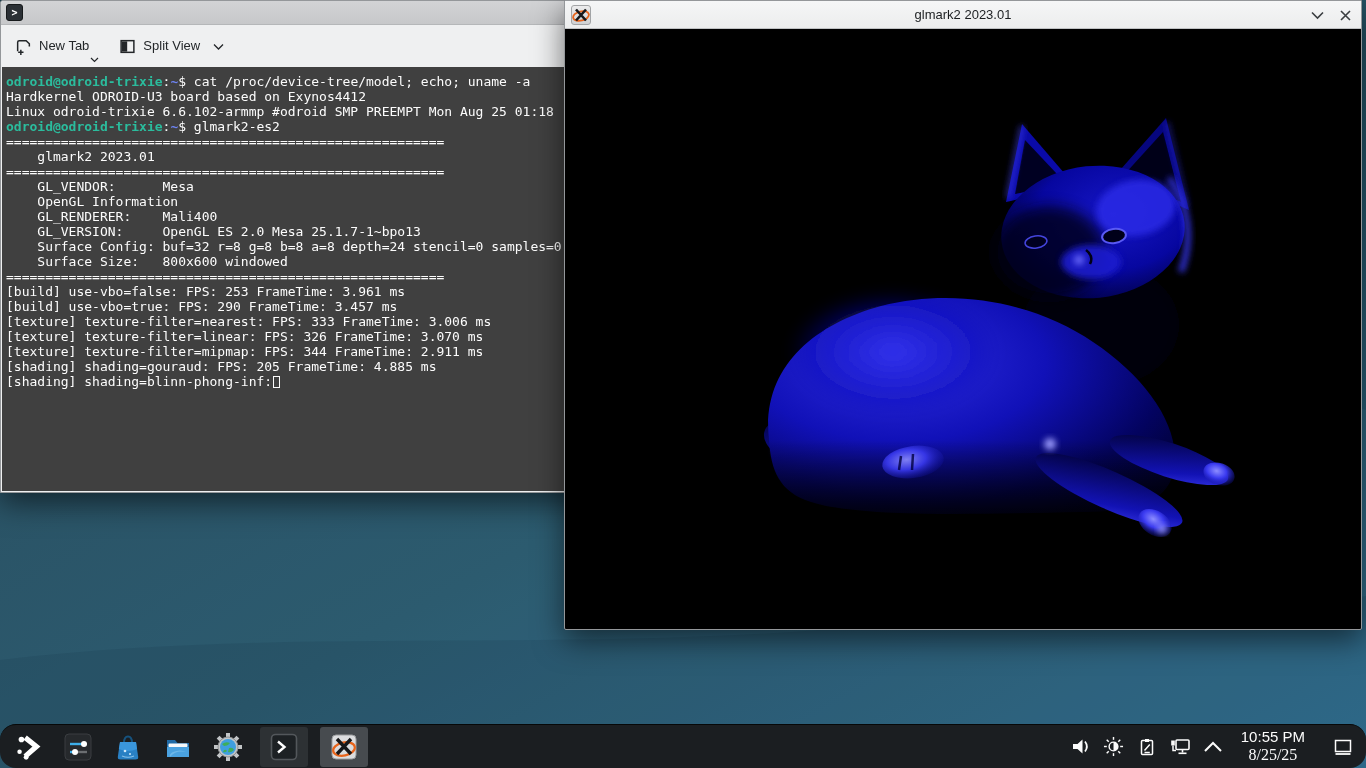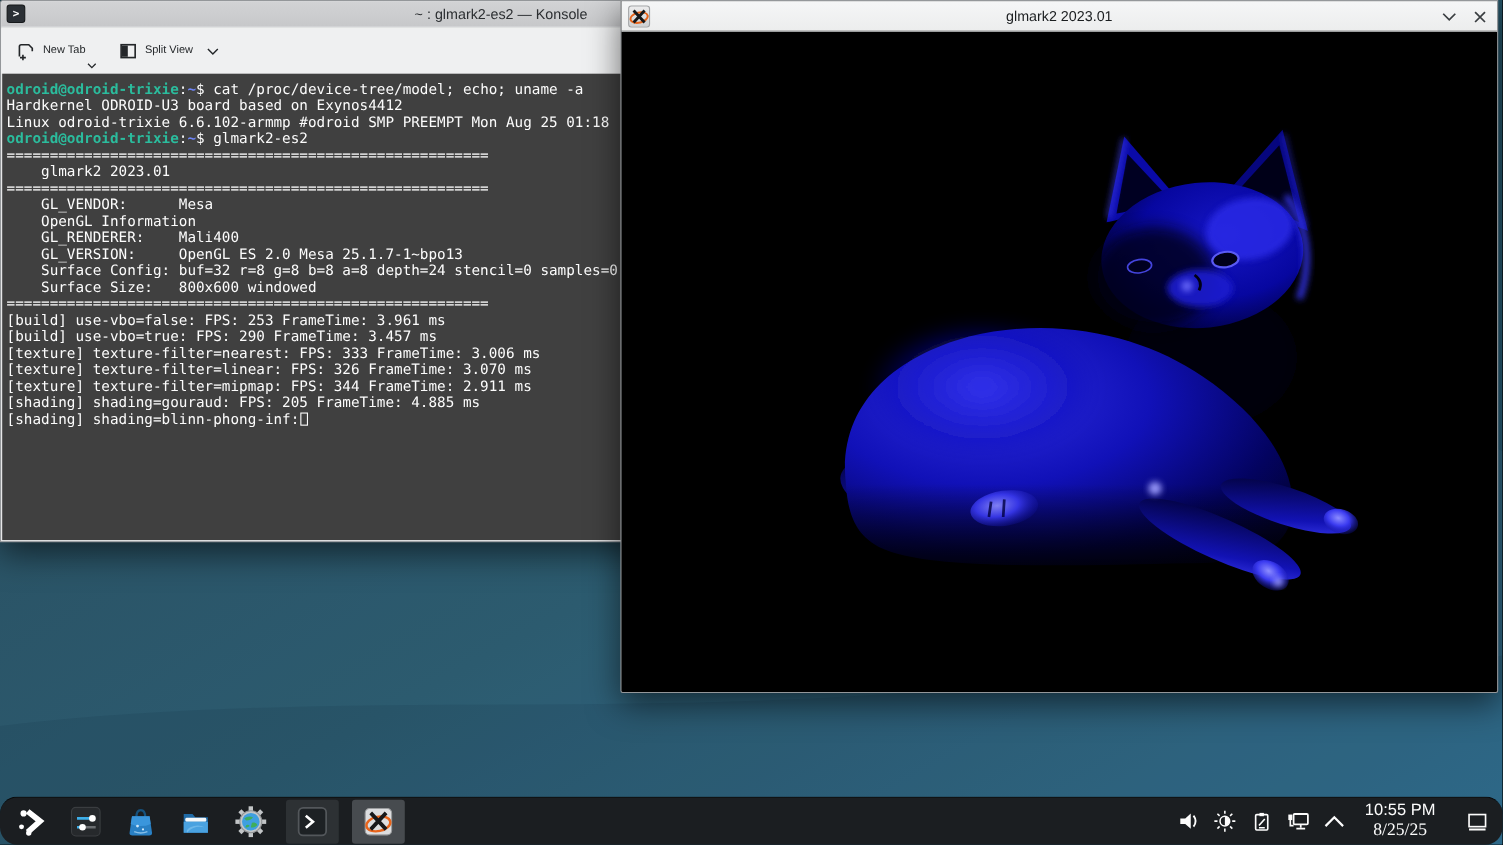--- a/index.html
+++ b/index.html
@@ -13,21 +13,21 @@
   .konsole-window{left:0;top:230;width:911px;height:493px;background:#eff0f1;z-index:10;border-radius:3px 3px 0 0;}
   .glmark-window{left:564px;top:0;width:798px;height:630px;background:#000;z-index:20;border-radius:0 0 2px 2px;}
 
   
   .k-titlebar{position:absolute;left:0;top:0;right:0;height:24px;background:linear-gradient(#d2d3d5,#c7c8ca);
     display:flex;align-items:center;border-bottom:1px solid #b5b7b9;border-radius:2px 2px 0 0;}
   .k-titlebar .title{position:absolute;left:0;right:0;text-align:center;font-size:13px;color:#2b2e31;}
   .k-appicon{position:relative;margin-left:5px;width:17px;height:17px;background:#2b3035;border:1px solid #16191b;
     border-radius:3px;color:#fff;font:bold 10px/15px "DejaVu Sans Mono",monospace;text-align:center;z-index:2;}
   .k-toolbar{position:absolute;left:0;top:25px;right:0;height:41px;background:#eff0f1;display:flex;align-items:center;gap:26px;padding-left:12px;}
-  .tb-btn{display:flex;align-items:flex-start;gap:7px;color:#232629;font-size:10px;position:relative;padding:4px 2px;}
+  .tb-btn{display:flex;align-items:flex-start;gap:7px;color:#232629;font-size:13px;position:relative;padding:4px 2px;}
   .tb-btn .lbl{line-height:16px;}
   .tb-mini-chevron{position:absolute;right:-8px;bottom:-4px;}
   .k-term{position:absolute;left:1px;right:1px;top:66px;bottom:1px;background:#404040;overflow:hidden;
     font:13px/15px "DejaVu Sans Mono",monospace;padding:7px 0 0 4px;}
   .tline{white-space:pre;height:15px;}
   .seg-p{color:#2bbc9d;font-weight:bold;}
   .seg-d{color:#6d83f3;font-weight:bold;}
   .seg-f,.seg-sep{color:#fcfcfc;}
   .cursor{display:inline-block;width:7px;height:12px;border:1px solid #fcfcfc;vertical-align:-2px;margin-left:1px;}
   .k-scrollthumb{position:absolute;right:3px;top:160px;width:8px;height:263px;background:#5c6063;border-radius:4px;}
@@ -71,21 +71,20 @@
     </defs>
     <rect width="1366" height="768" fill="url(#wp)"></rect>
     <path d="M0,225 C250,172 480,148 660,152 C900,158 1020,238 1210,338 C1282,375 1330,398 1366,410 L1366,768 L0,768 Z" fill="rgba(140,200,235,0.07)"></path>
     <path d="M0,660 C300,625 560,655 880,625 C1080,606 1240,622 1366,596 L1366,768 L0,768 Z" fill="rgba(8,25,45,0.10)"></path>
   </svg>
 </div>
 
 <div class="window konsole-window">
   <div class="k-titlebar">
     <div class="k-appicon">&gt;</div>
-    <div class="title">~ : glmark2-es2 — Konsole</div>
   </div>
 
   <div class="k-toolbar">
     <div class="tb-btn">
       <svg width="17" height="17" viewBox="0 0 16 16">
         <path d="M2.5,12.5 L2.5,4 Q2.5,2.5 4,2.5 L10.5,2.5 L13.5,5.5 L13.5,8" fill="none" stroke="#232629" stroke-width="1.4"></path>
         <path d="M3,13.5 L8,13.5 M5.5,11 L5.5,16" stroke="#232629" stroke-width="1.4"></path>
       </svg>
       <span class="lbl">New Tab</span>
       <svg class="tb-mini-chevron" width="9" height="6" viewBox="0 0 9 6">

